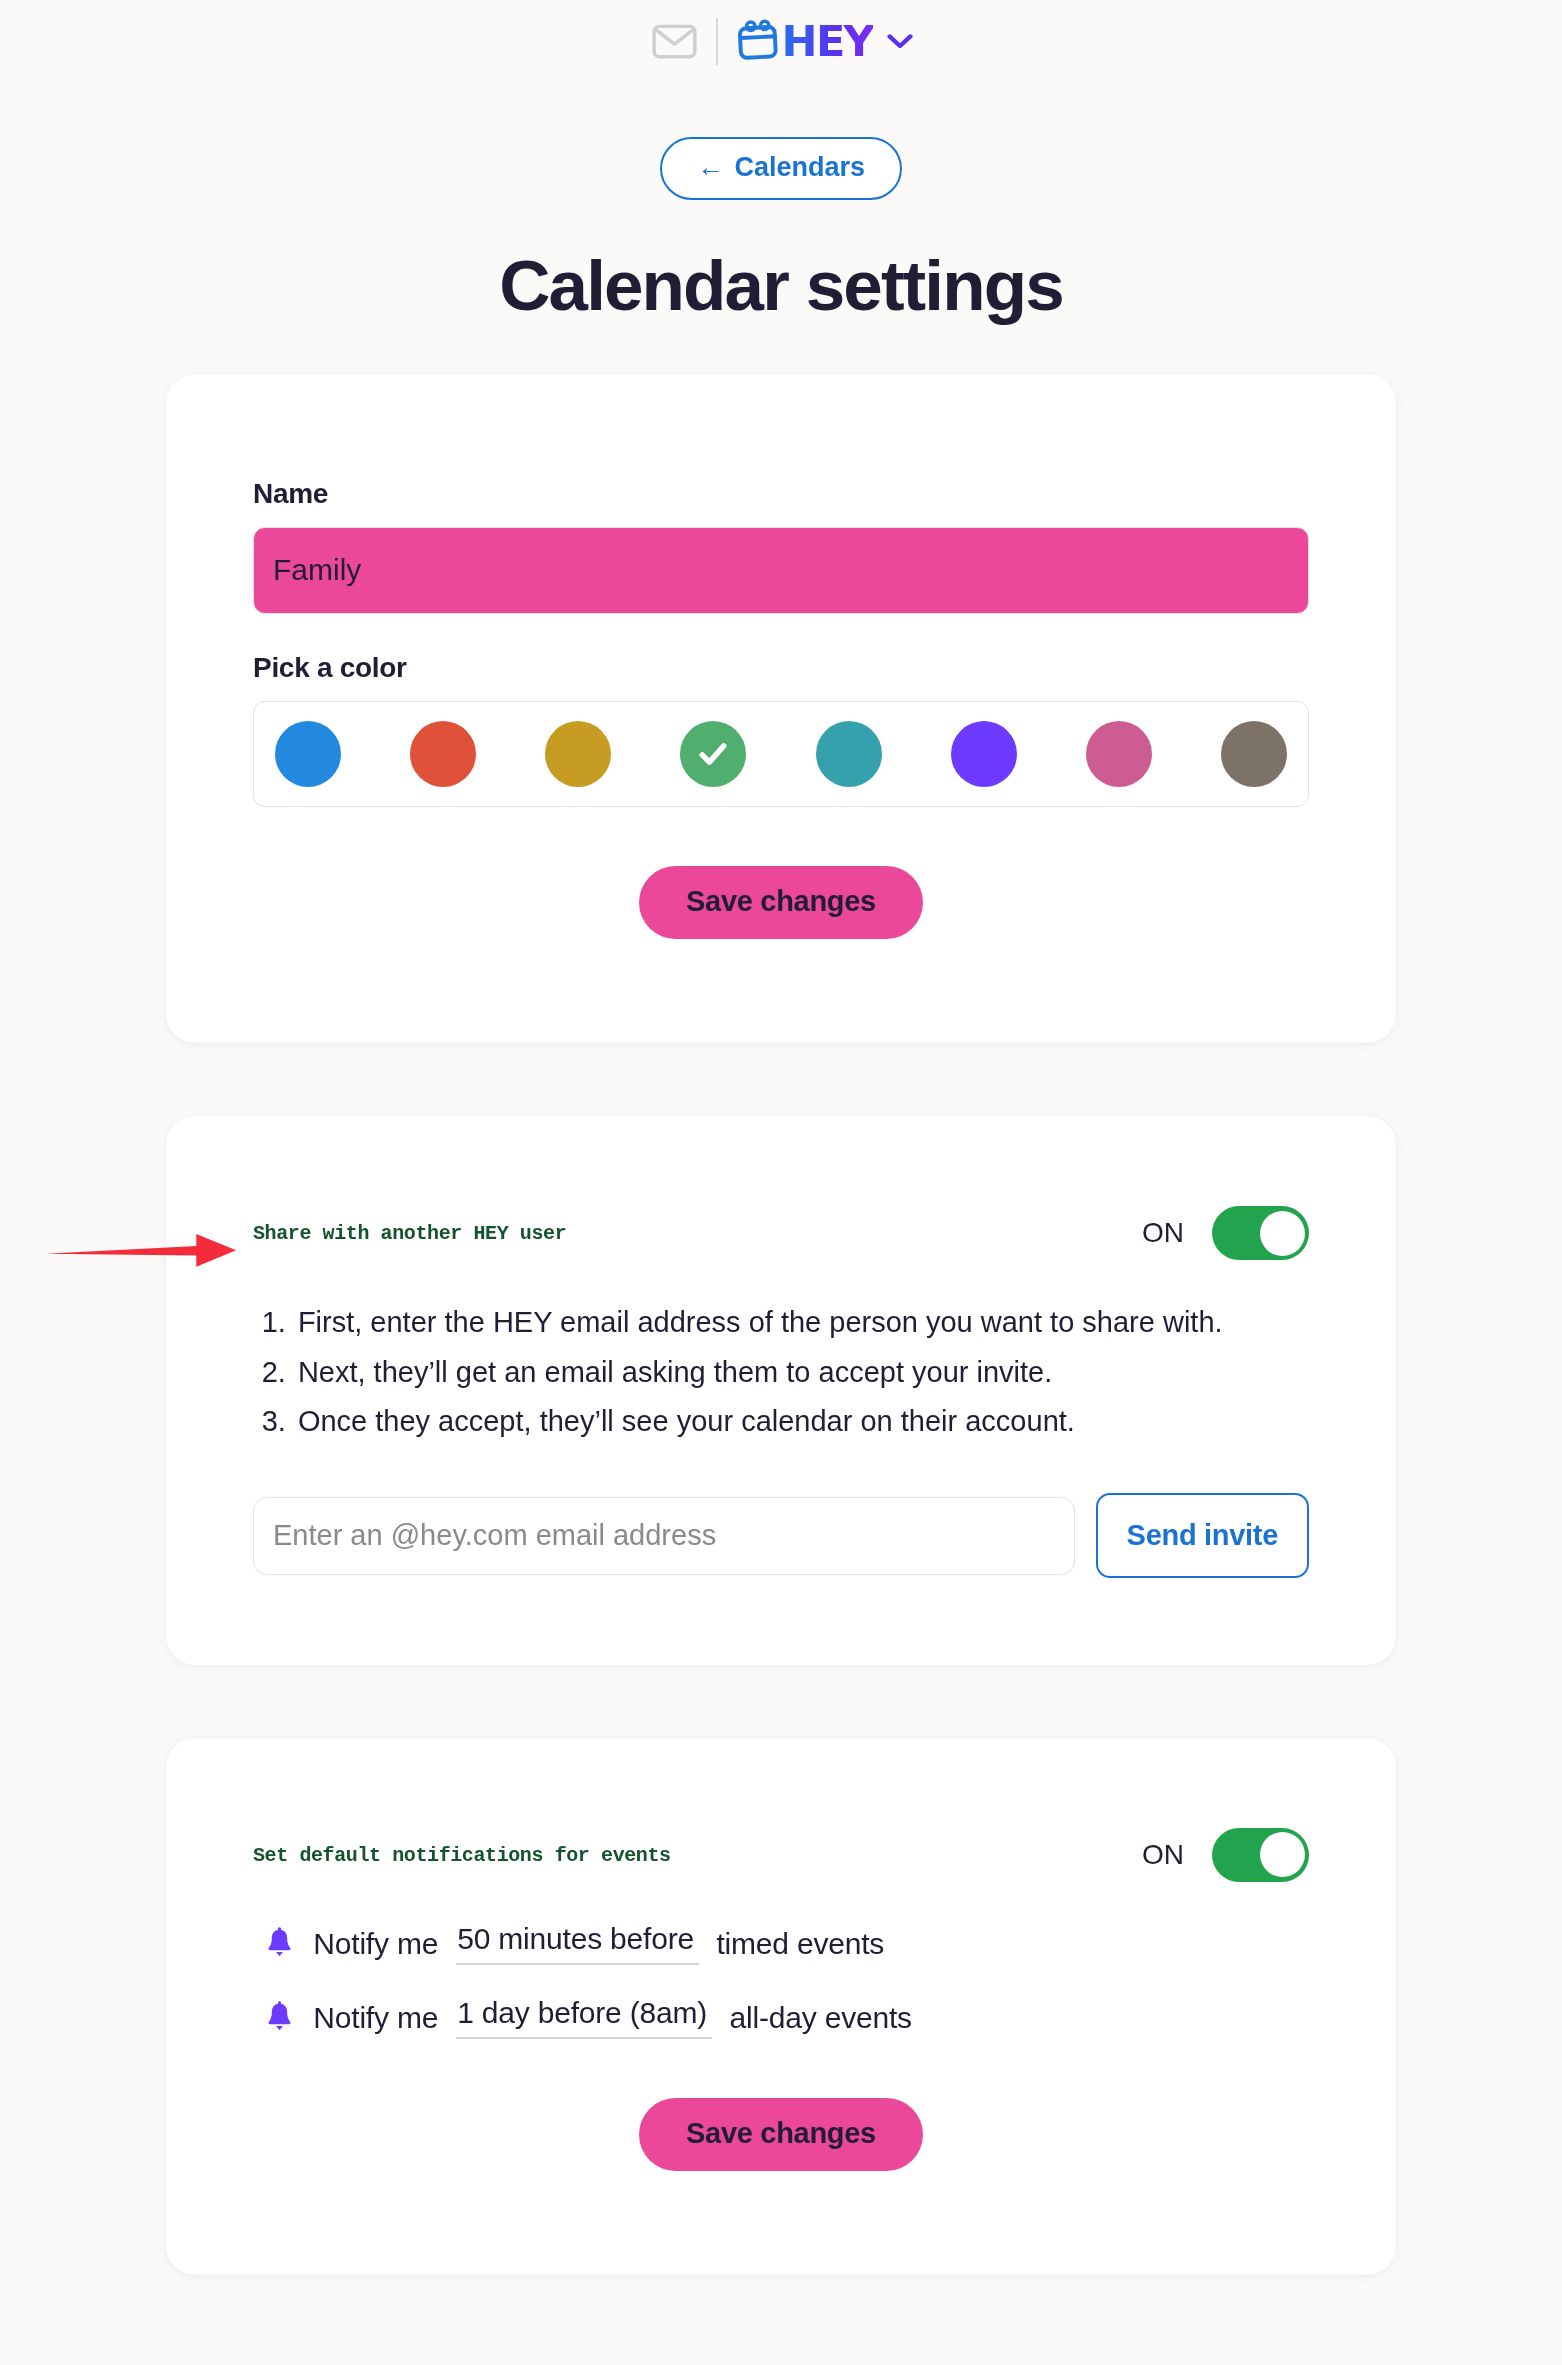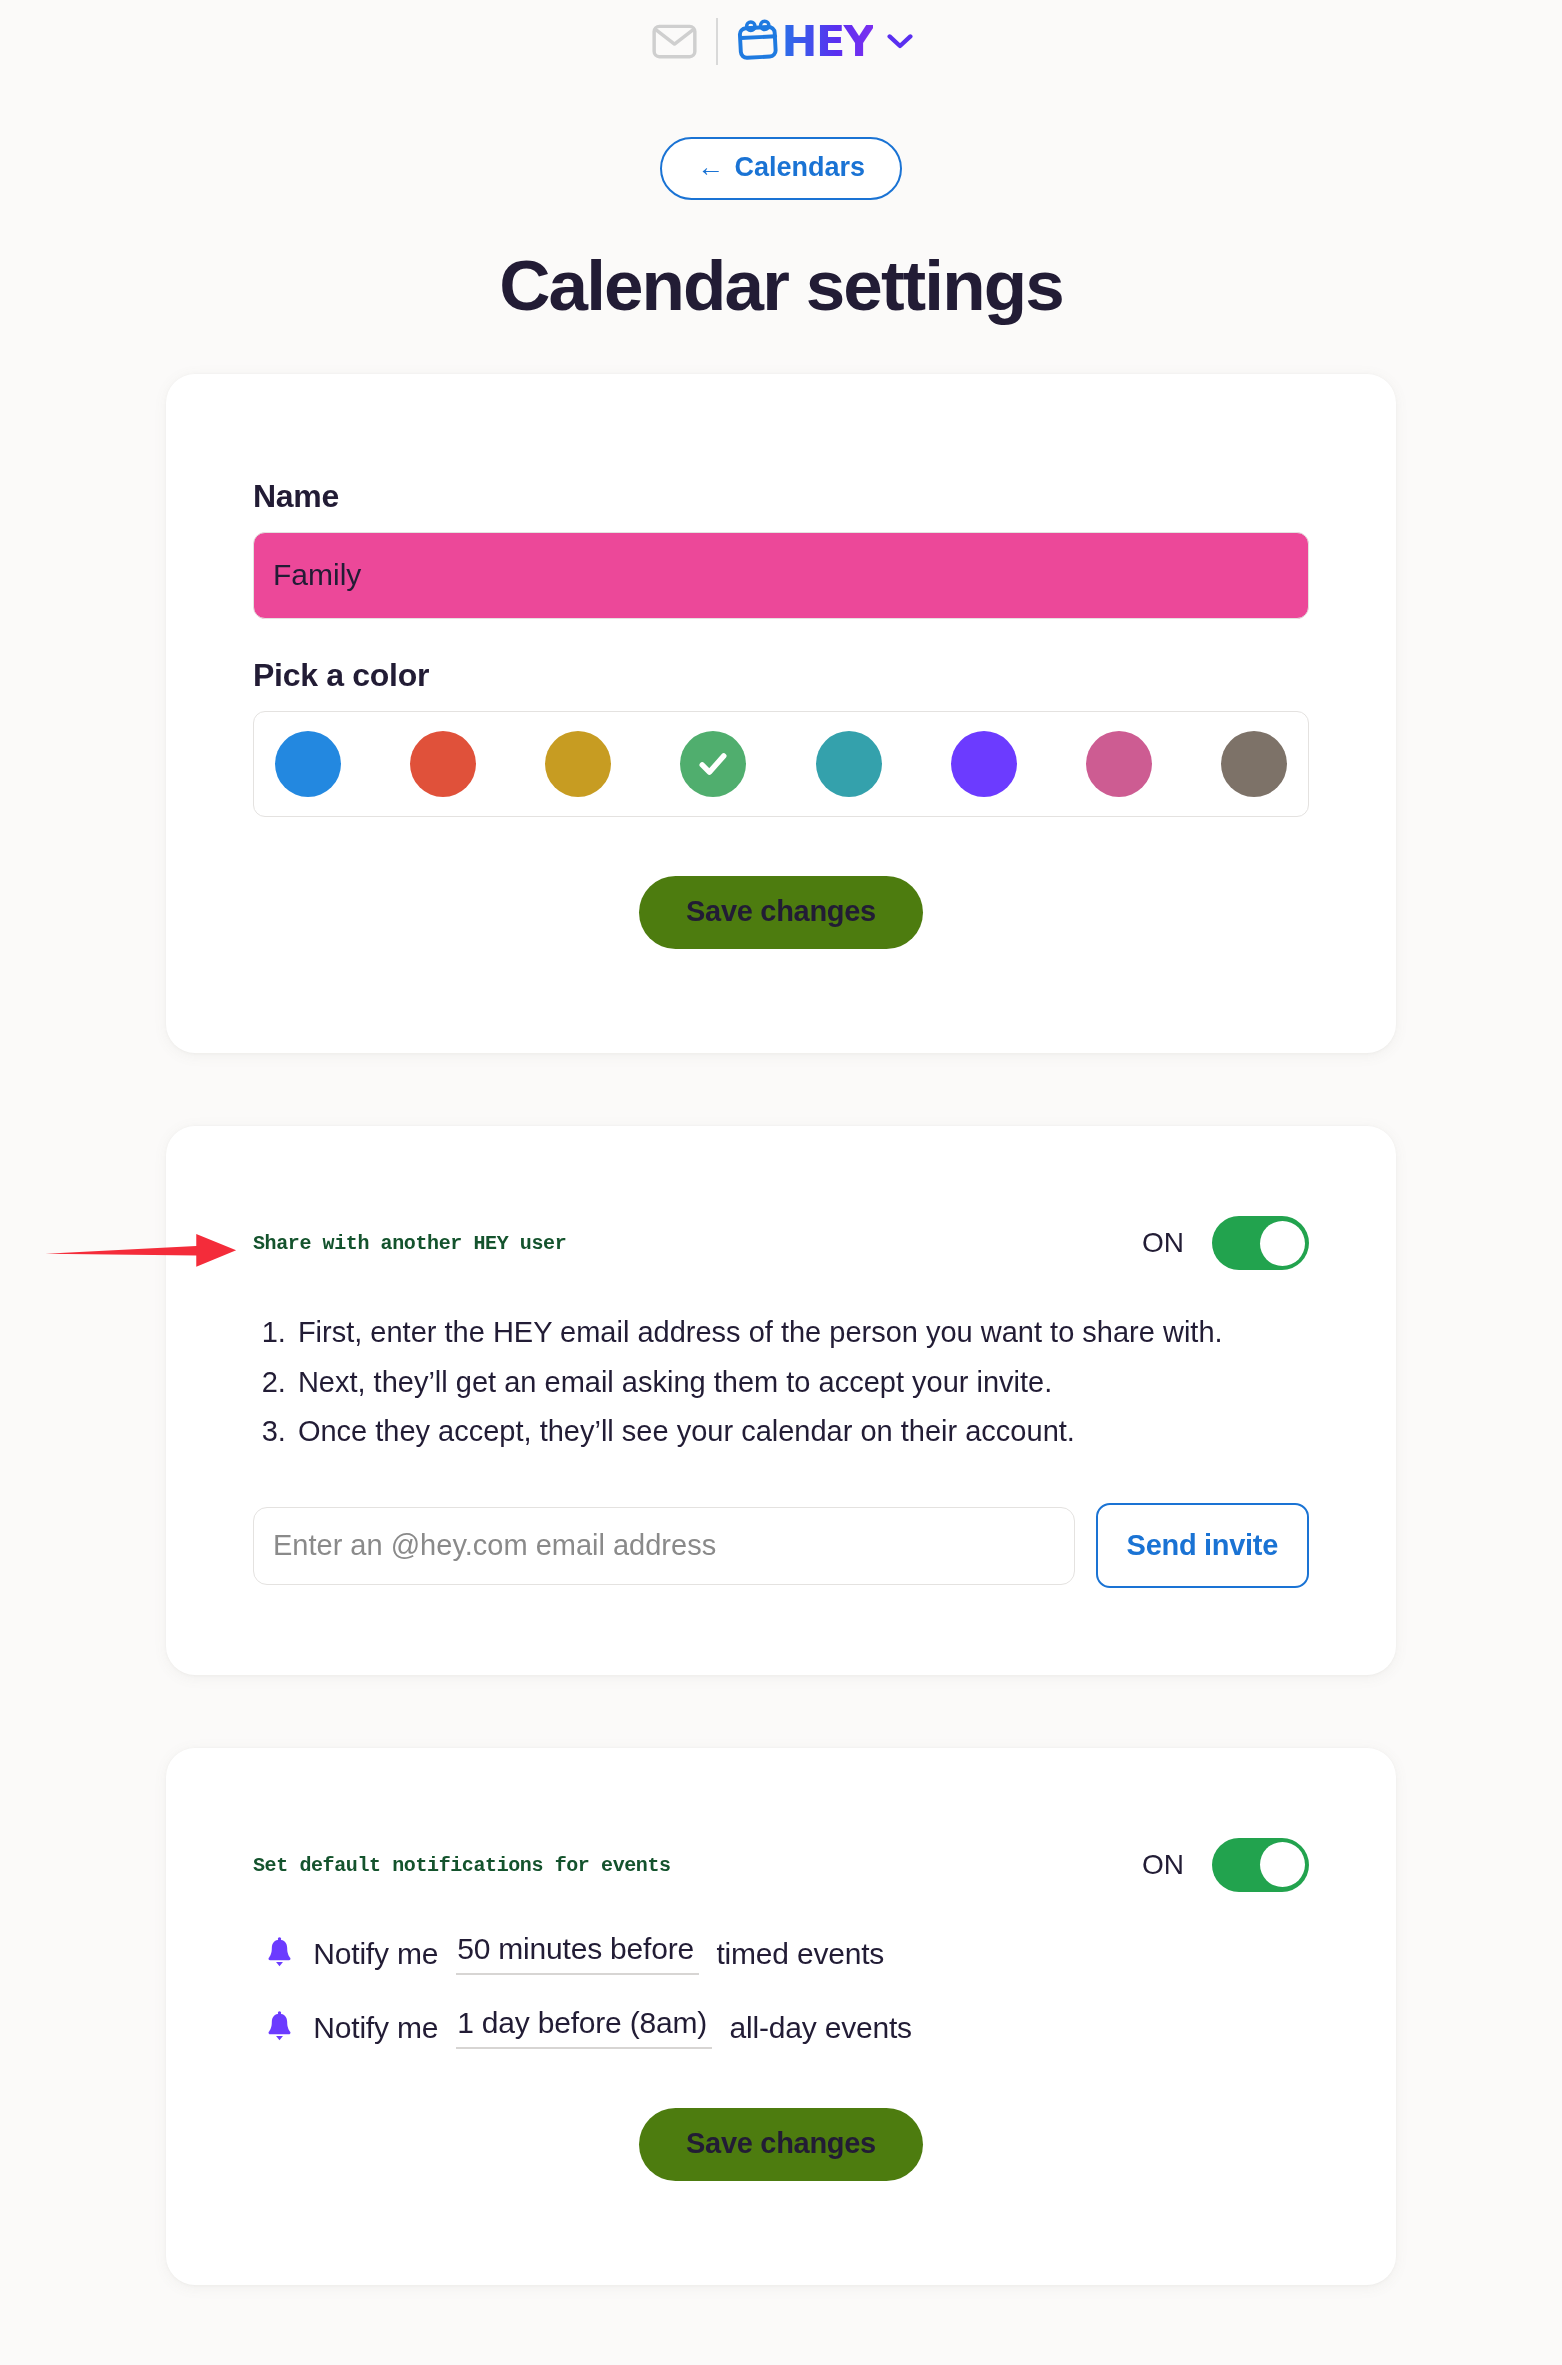--- a/index.html
+++ b/index.html
@@ -126,21 +126,21 @@
   .card + .card { margin-top: 73px; }
 
   .card-inner {
     padding: 0 87px;
   }
 
   
   .card-1 { padding-top: 104px; padding-bottom: 104px; }
 
   .field-label {
-    font-size: 32px;
+    font-size: 28px;
     font-weight: 800;
     color: #221c35;
     letter-spacing: -0.3px;
     margin-bottom: 17.3px;
   }
   .text-input {
     width: 100%;
     height: 87px;
     border: 1.7px solid #e4e2e0;
     border-radius: 12px;
@@ -174,21 +174,21 @@
     align-items: center;
     justify-content: center;
     flex: 0 0 auto;
   }
   .check {
     width: 36px; height: 36px;
   }
 
   .btn-row { display:flex; justify-content:center; margin-top: 59px; }
   .save-btn {
-    background: #4d7c0f;
+    background: #ec4899;
     color: #221c35;
     border: none;
     border-radius: 865px;
     font-size: 29px;
     font-weight: 800;
     letter-spacing: -0.3px;
     padding: 19px 47px 21px;
     cursor: pointer;
     font-family: "Liberation Sans", sans-serif;
   }

